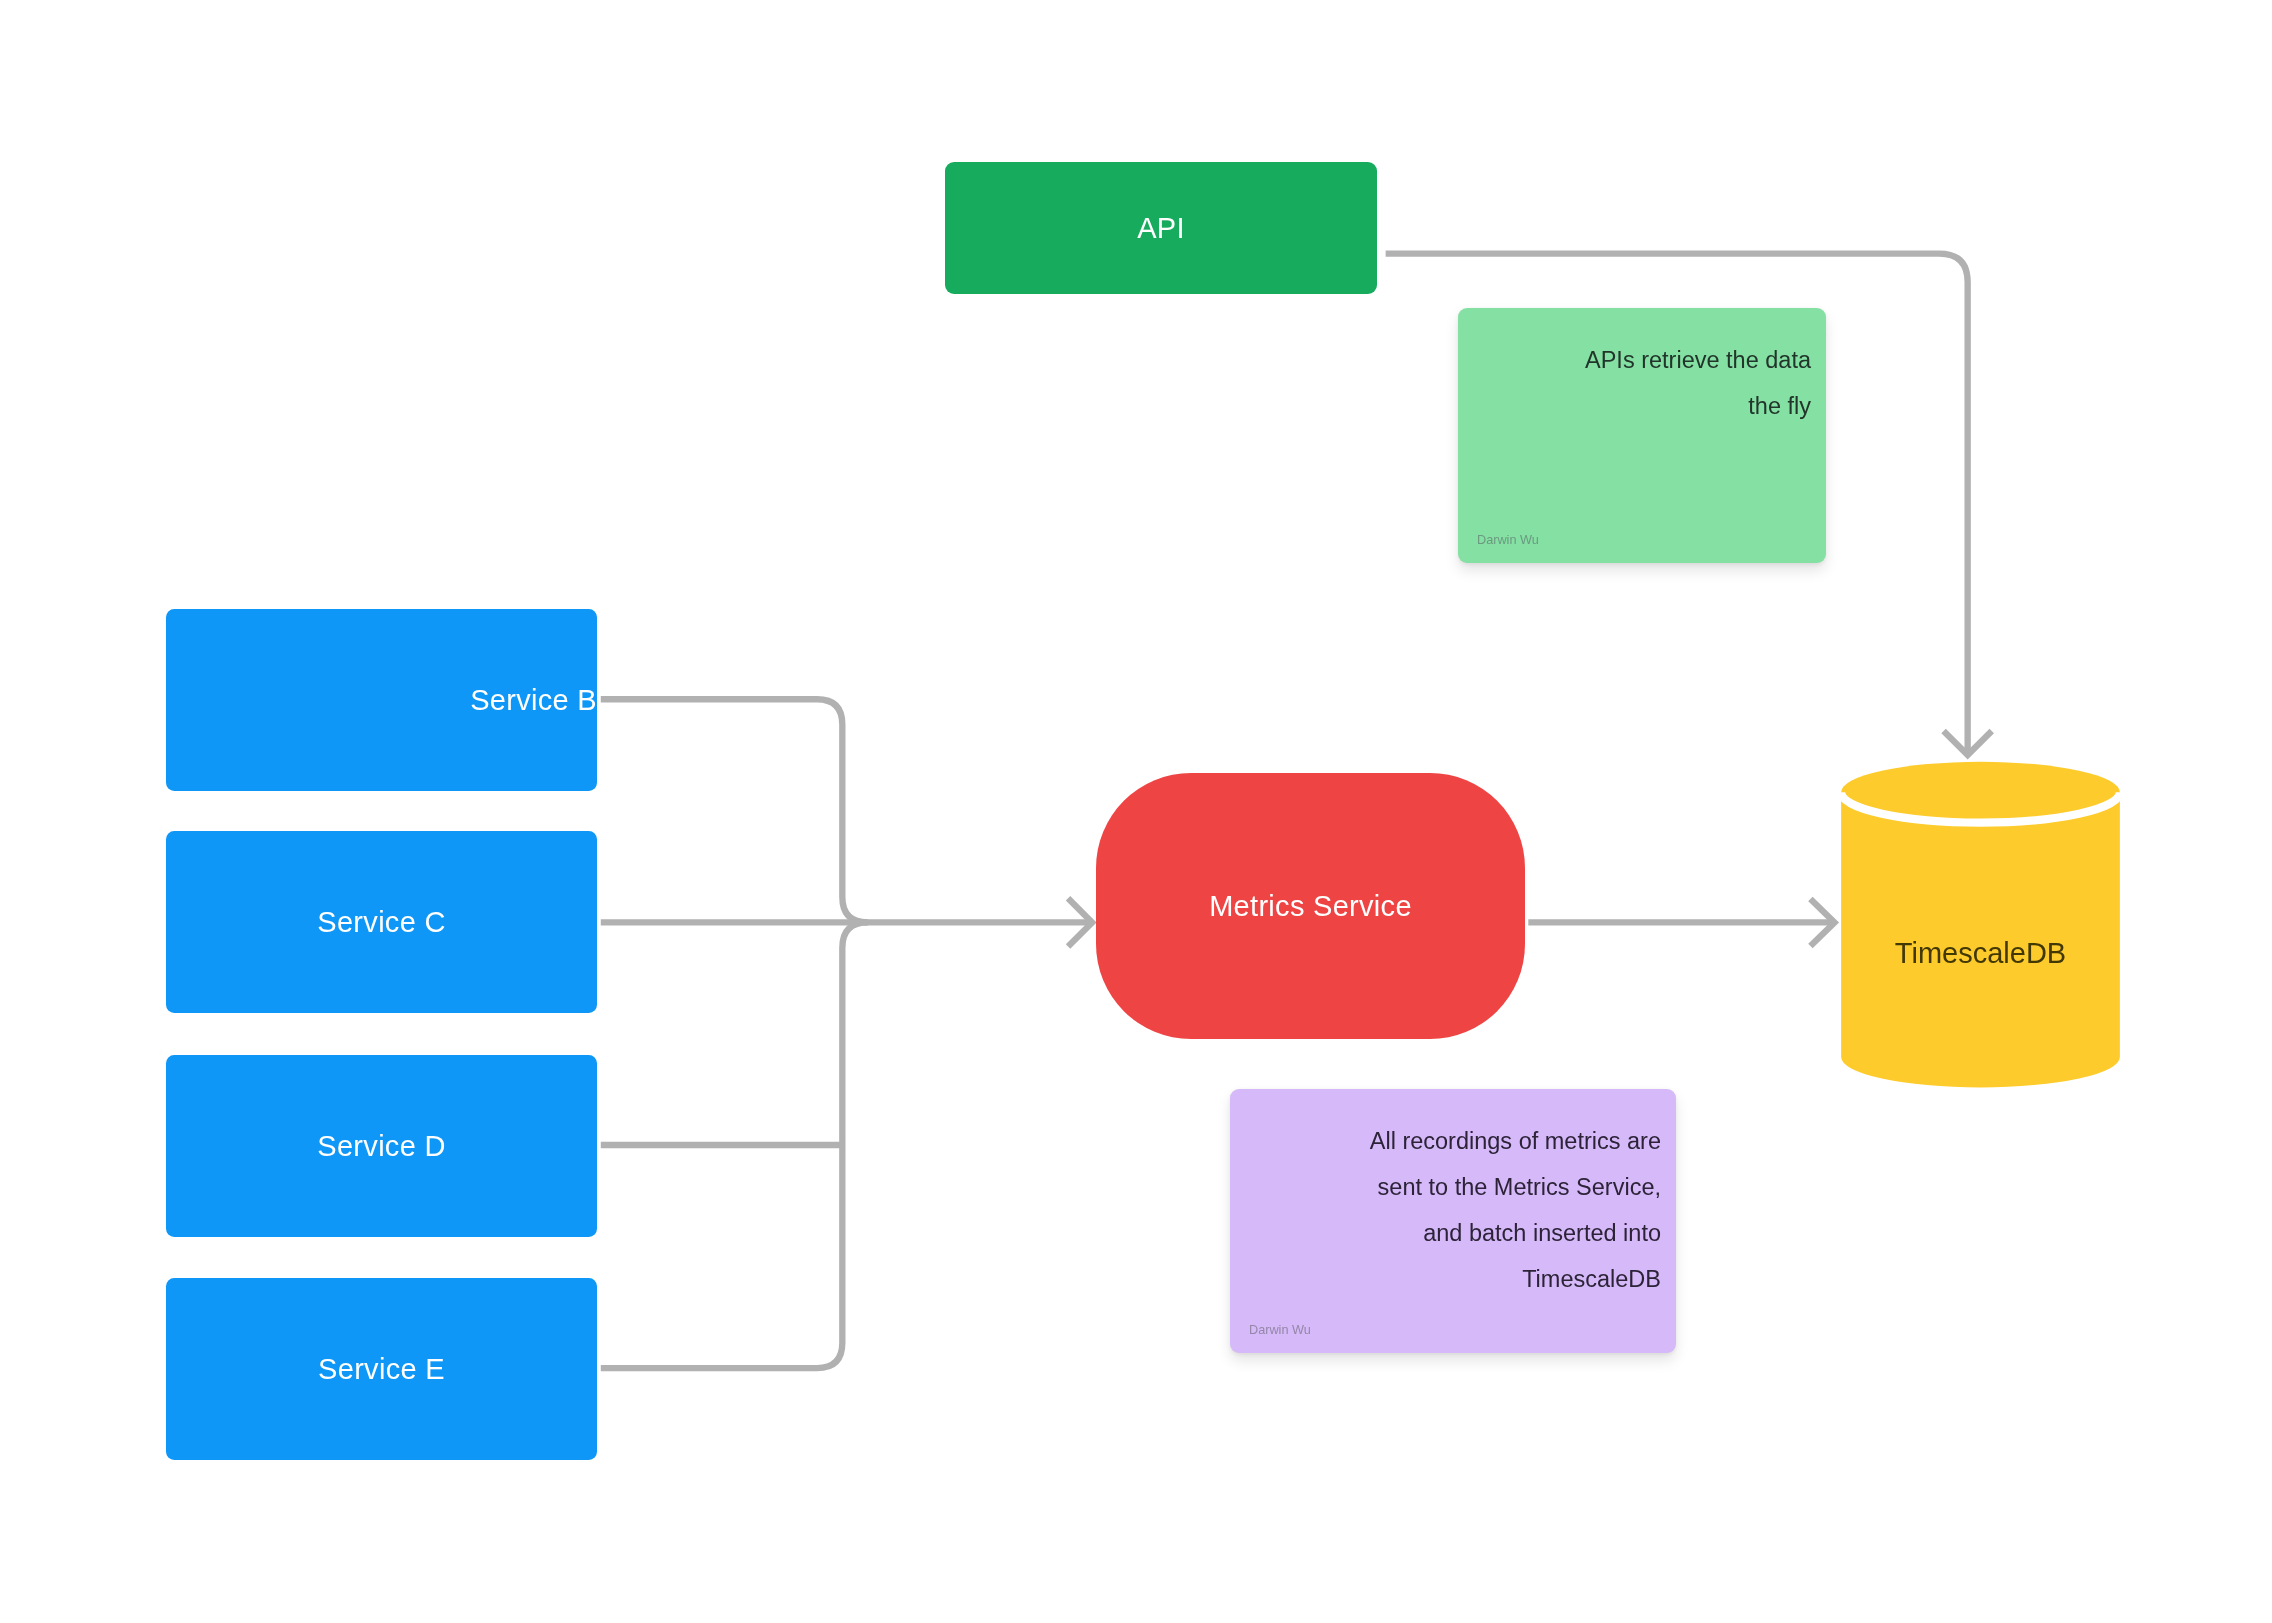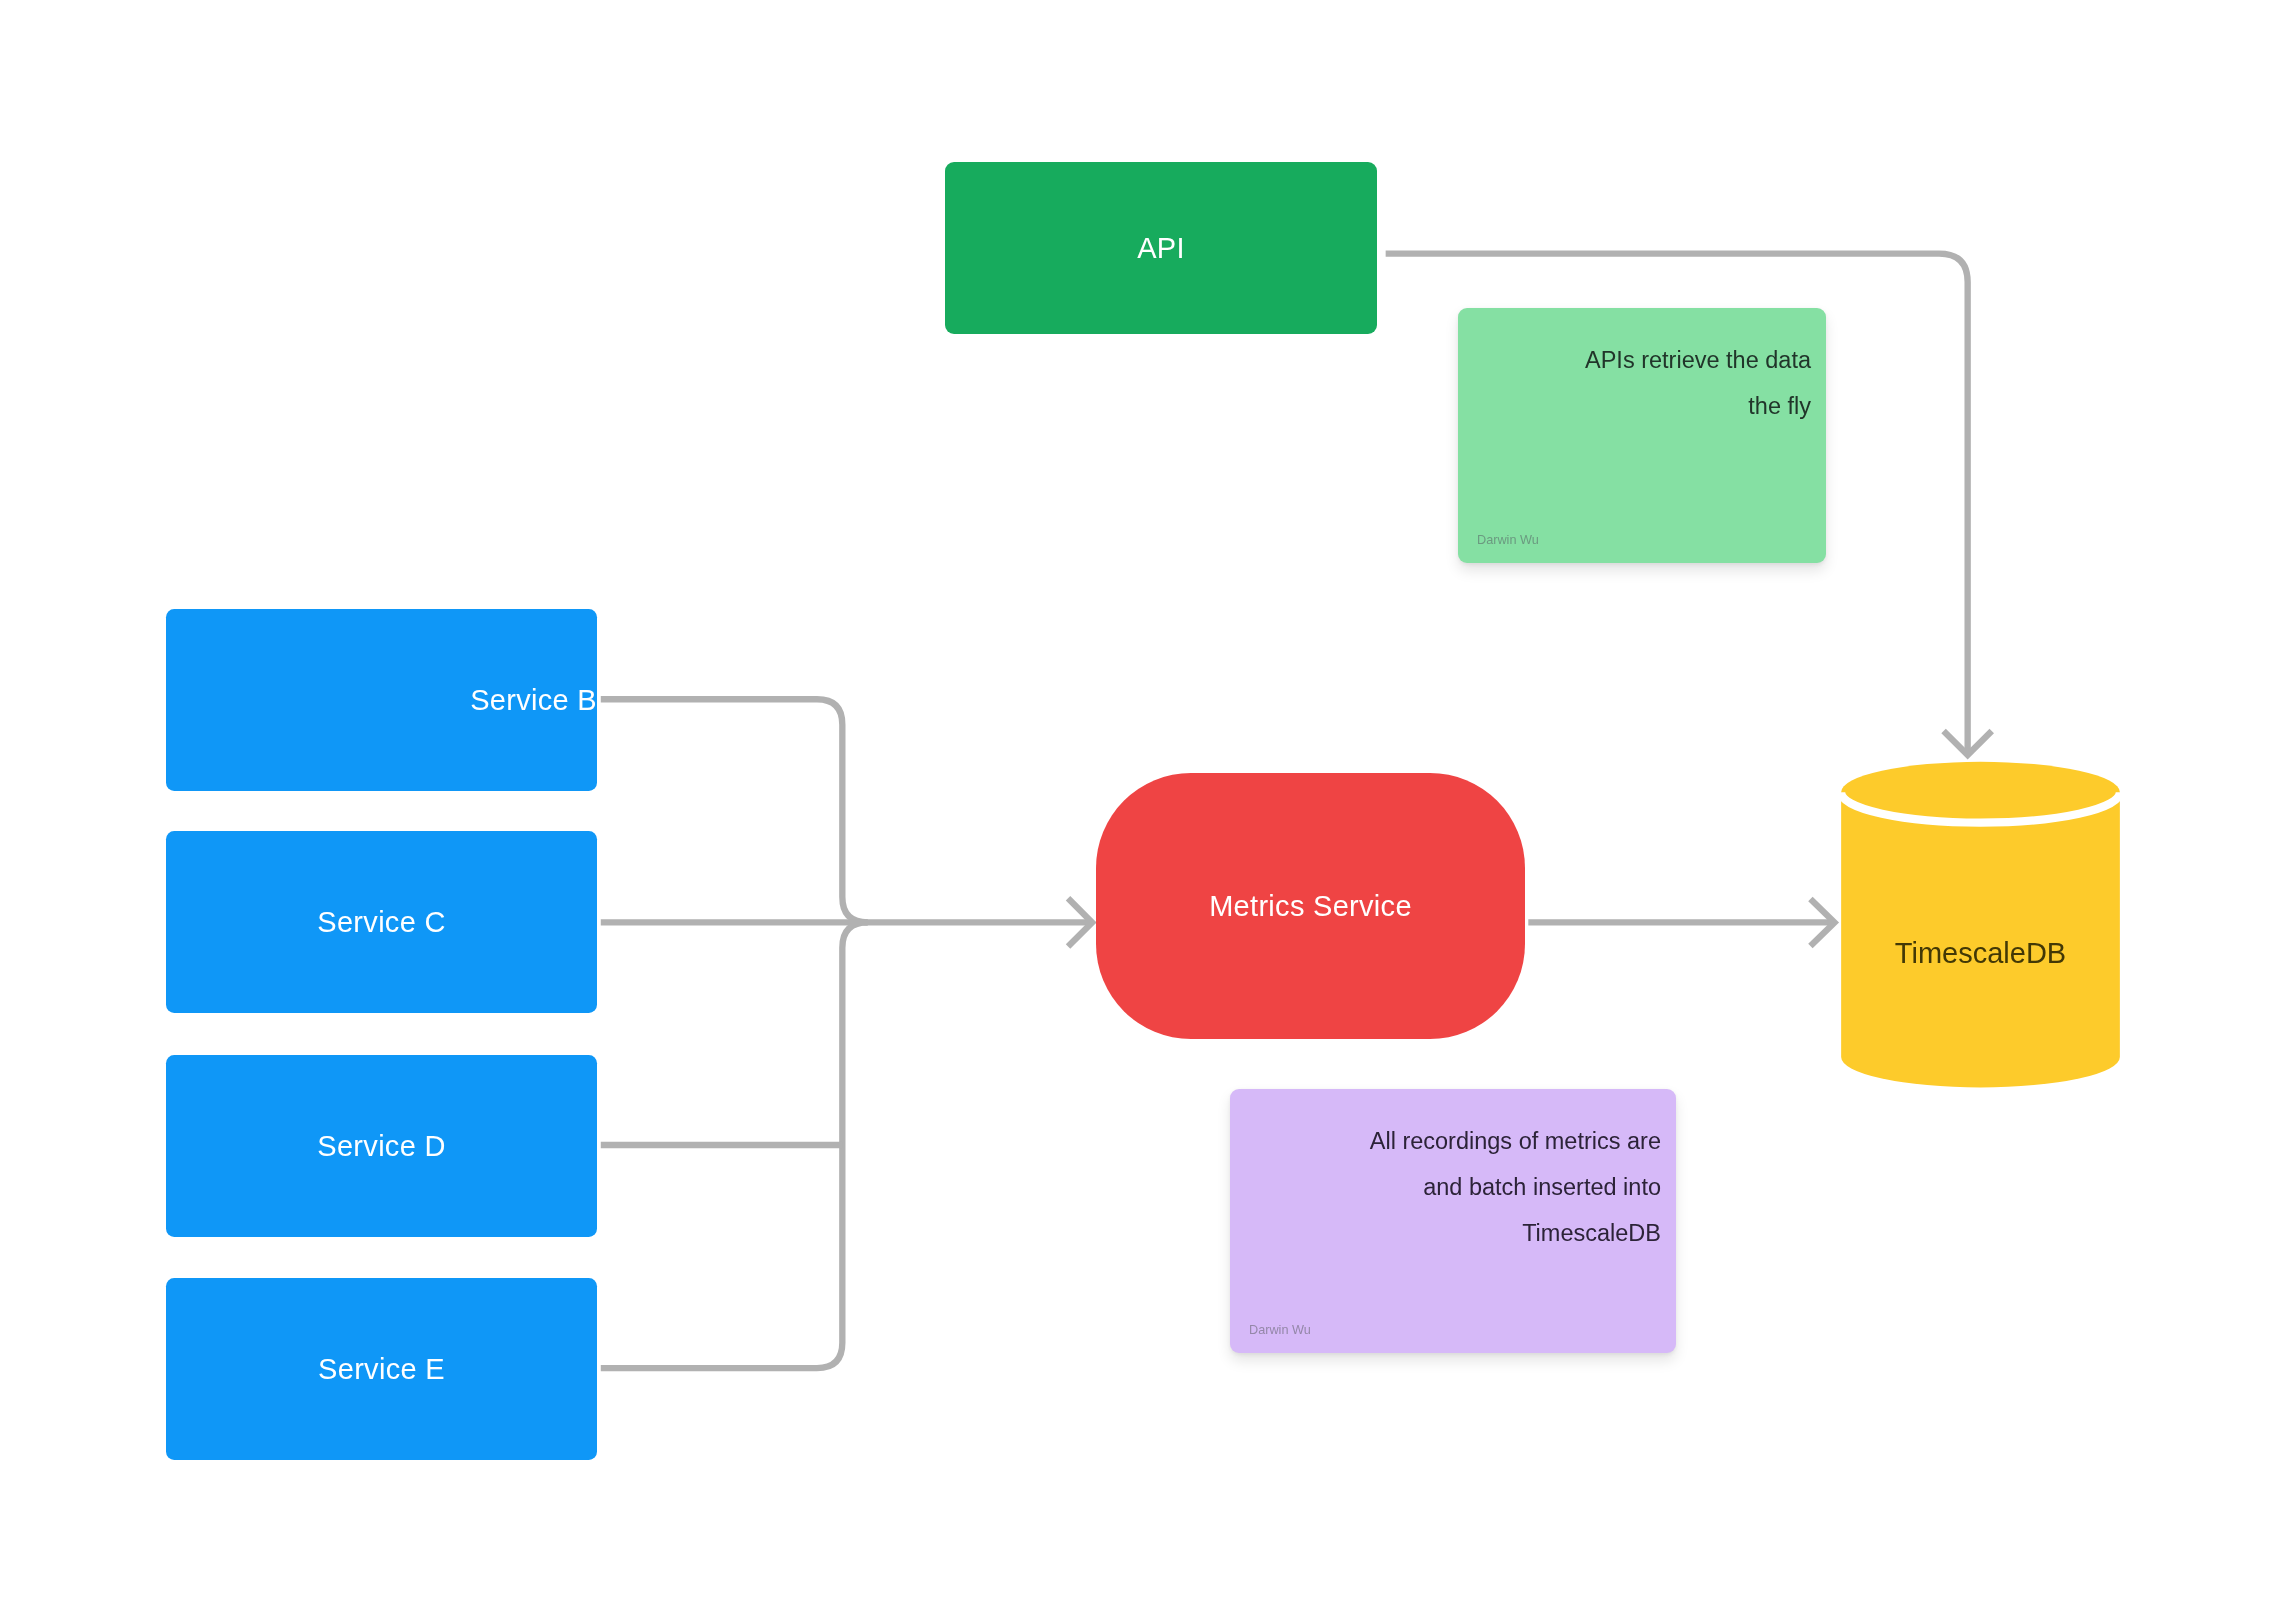--- a/index.html
+++ b/index.html
@@ -25,21 +25,21 @@
     display: flex;
     align-items: center;
     justify-content: center;
     color: #ffffff;
     font-size: 29px;
     font-weight: 500;
     letter-spacing: 0.3px;
   }
   .node-api {
     left: 945px; top: 162px;
-    width: 432px; height: 172px;
+    width: 432px; height: 132px;
     background: #17ab5d;
     border-radius: 9px;
   }
   .node-service {
     left: 166px;
     width: 431px; height: 182px;
     background: #0f97f7;
     border-radius: 8.2px;
   }
   .node-service-b { top: 609px; justify-content: flex-end; }
@@ -158,20 +158,21 @@
     <div class="note-body">
       <div>APIs retrieve the data</div>
       <div>the fly</div>
     </div>
     <div class="note-author">Darwin Wu</div>
   </div>
 
   <div class="note note-purple">
     <div class="note-body">
       <div>All recordings of metrics are</div>
+      <div>sent to the Metrics Service,</div>
       <div>and batch inserted into</div>
       <div>TimescaleDB</div>
     </div>
     <div class="note-author">Darwin Wu</div>
   </div>
 
 </div>
 
 
 </body></html>

